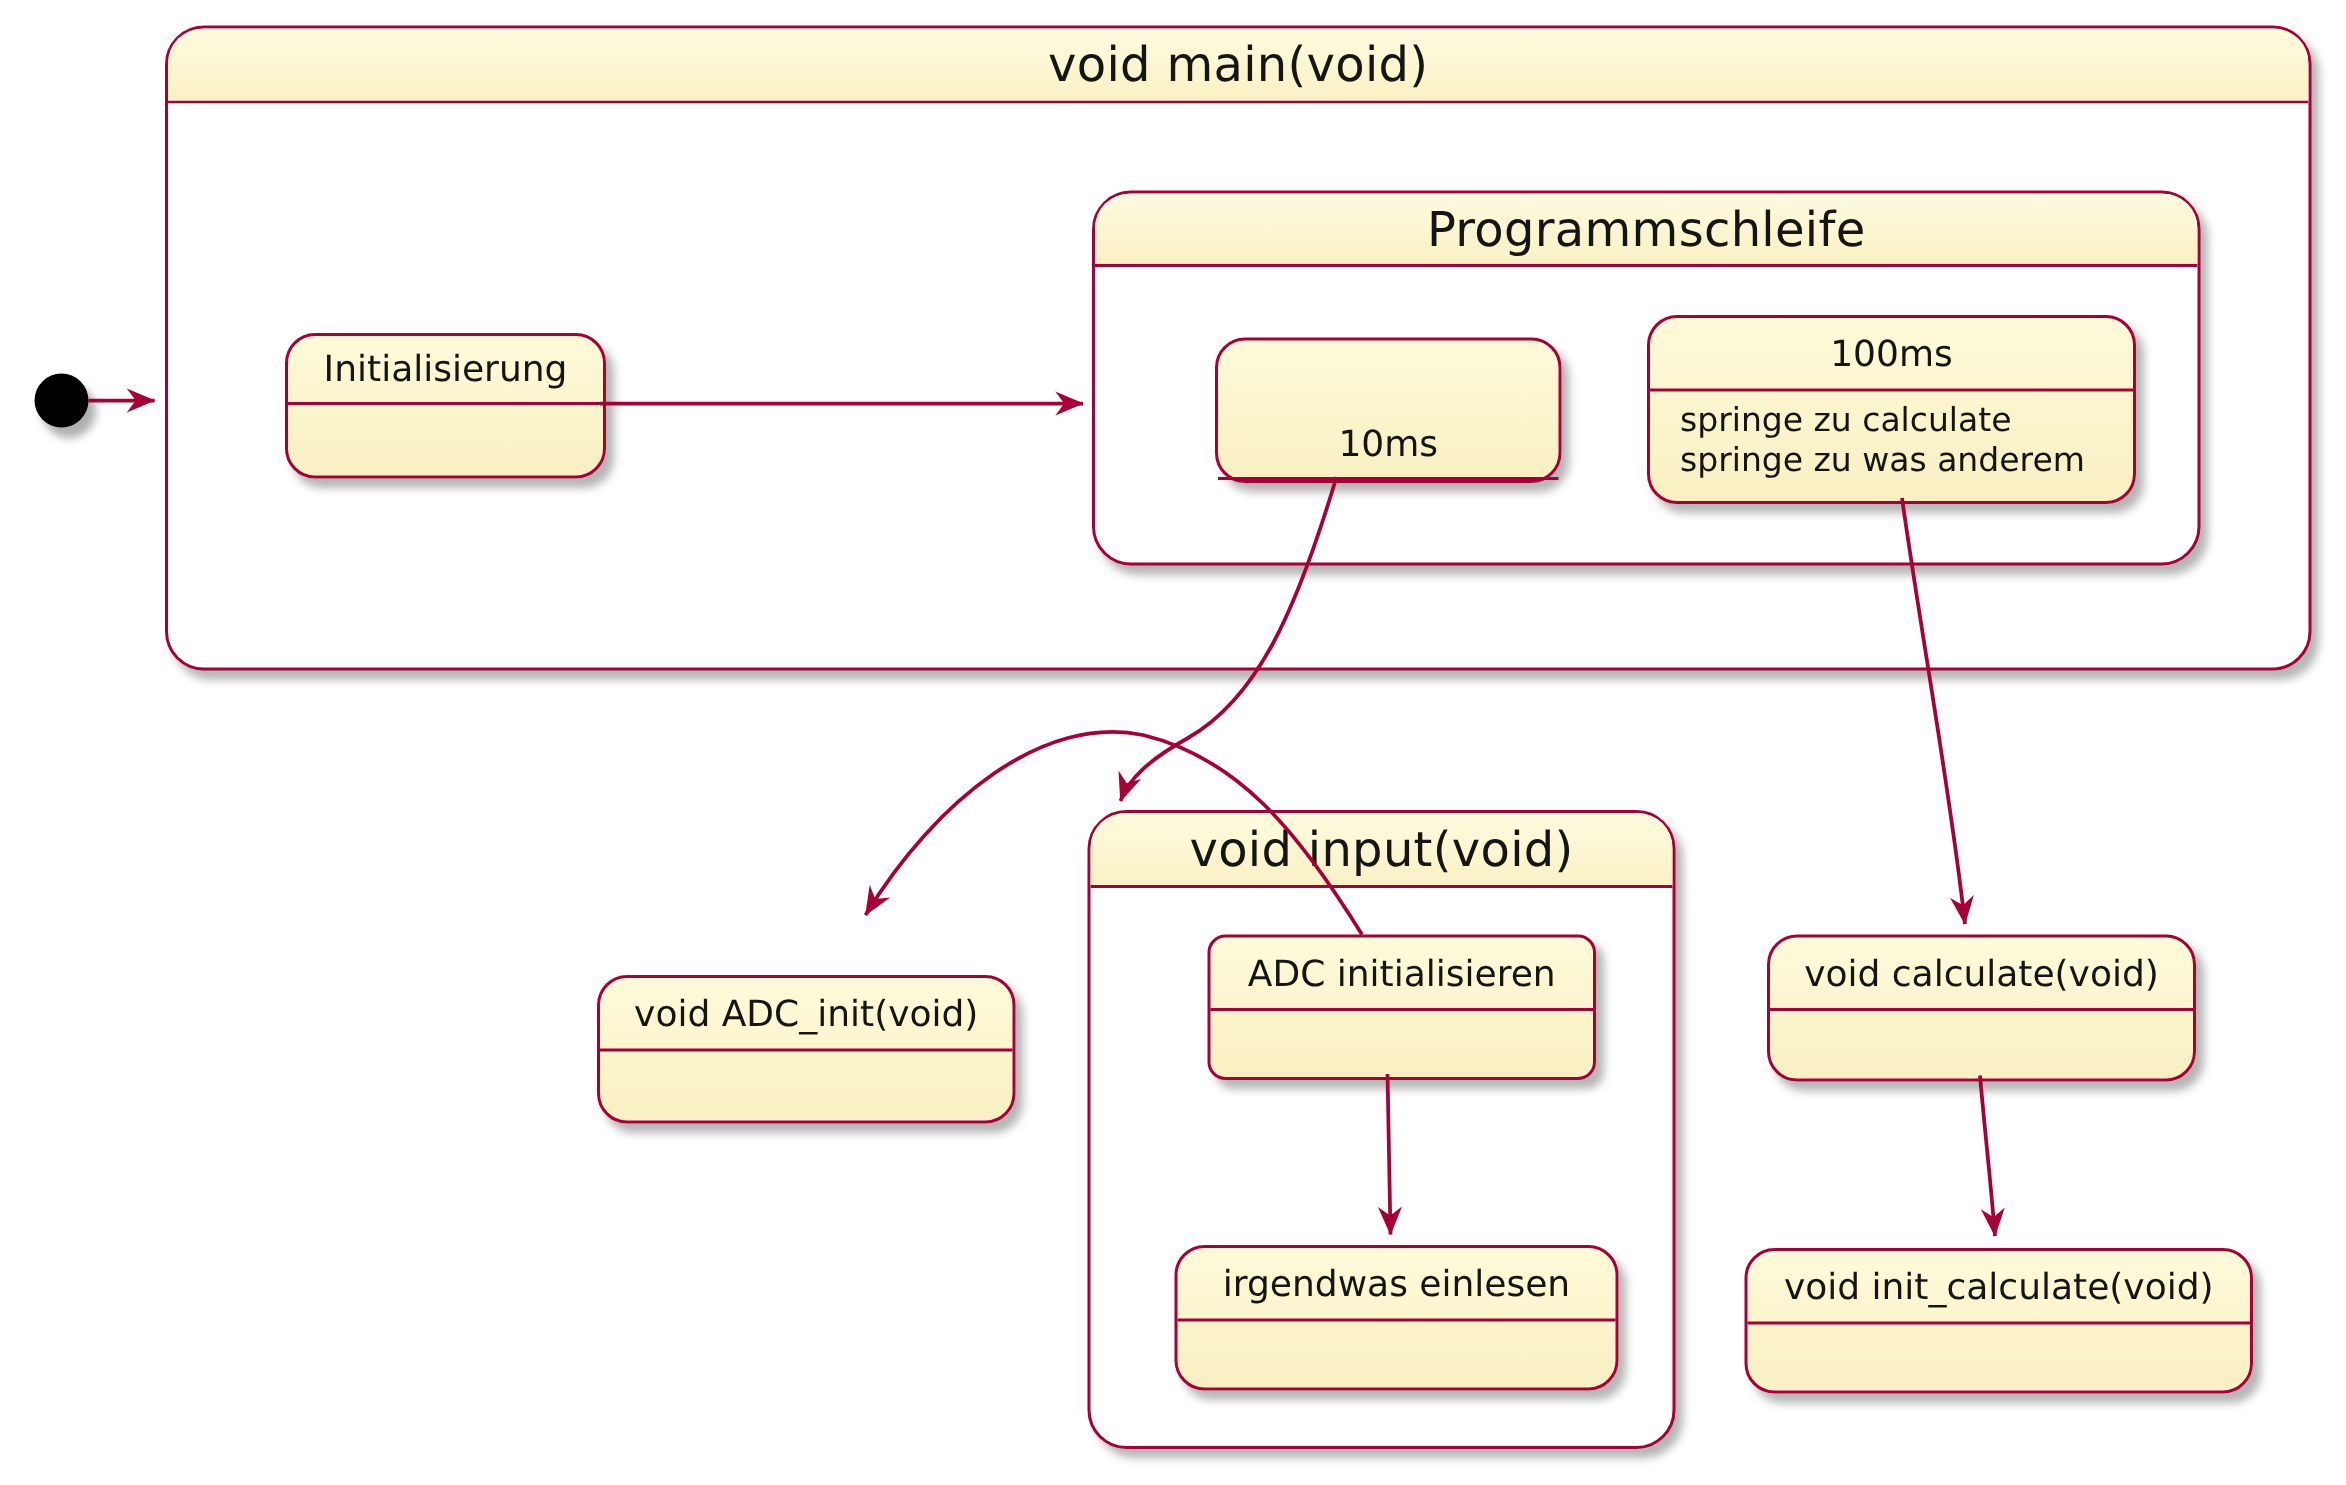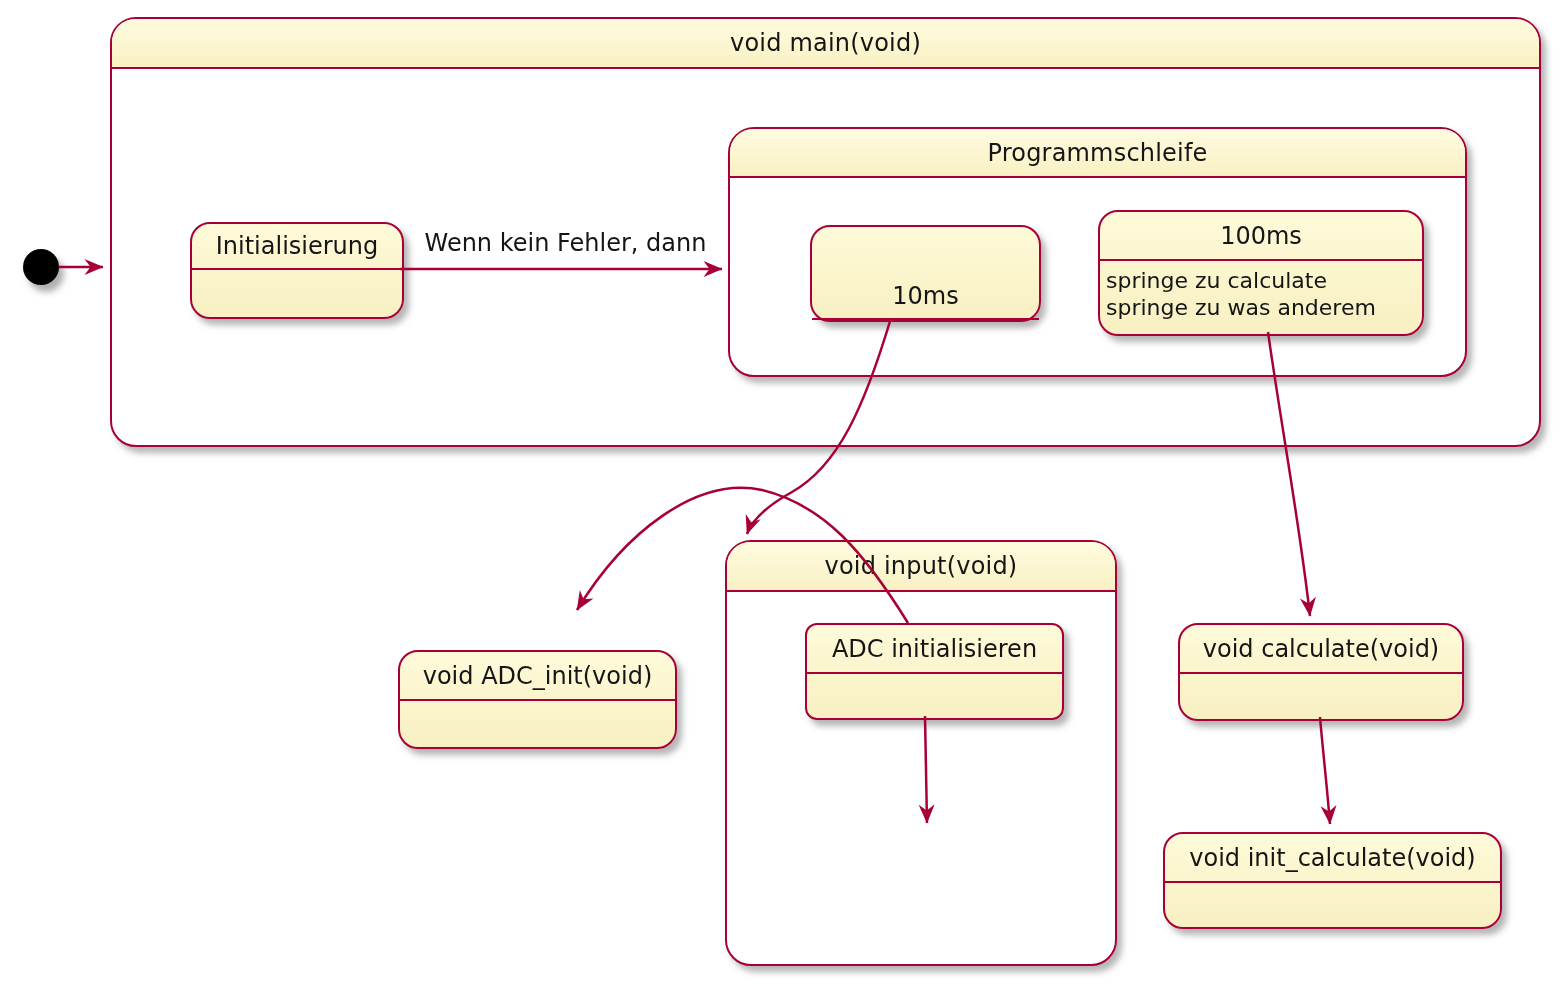--- a/index.html
+++ b/index.html
@@ -9,21 +9,21 @@
   }
   
   .composite{
     position:absolute;border:2.5px solid #A80036;border-radius:26px;background:#ffffff;
     box-shadow:5px 6px 6px rgba(110,110,110,.5);z-index:1;
   }
   .composite-bar{
     height:48px;background:linear-gradient(180deg,#FEFBDF 0%,#F9F1C4 100%);
     border-bottom:2.5px solid #A80036;border-radius:23px 23px 0 0;
     display:flex;align-items:center;justify-content:center;
-    font-size:24px;letter-spacing:.2px;
+    font-size:32px;letter-spacing:.2px;
   }
   
   .state{
     position:absolute;border:2.5px solid #A80036;border-radius:20px;
     background:linear-gradient(180deg,#FEFAD9 0%,#F8F0C2 100%);
     box-shadow:5px 6px 6px rgba(110,110,110,.5);z-index:2;
     display:flex;flex-direction:column;
   }
   .state-title{
     height:47px;flex:0 0 auto;border-bottom:2px solid #A80036;
@@ -67,48 +67,51 @@
     <div class="state-title" style="height:44px;">Initialisierung</div>
     <div class="state-body"></div>
   </div>
 
   <div class="state" style="left:810px;top:225px;width:227px;height:93px;justify-content:flex-end;">
     <div class="state-title" style="height:45px;">10ms</div>
   </div>
 
   <div class="state" style="left:1098px;top:210px;width:322px;height:122px;">
     <div class="state-title">100ms</div>
-    <div class="state-body" style="justify-content:flex-start;padding:6px 6px;border-radius:23px;">
+    <div class="state-body" style="justify-content:flex-start;padding:6px 20px;border-radius:23px;">
       <div>springe zu calculate</div>
       <div>springe zu was anderem</div>
     </div>
   </div>
 
   <div class="state" style="left:398px;top:650px;width:275px;height:95px;">
     <div class="state-title">void ADC_init(void)</div>
     <div class="state-body"></div>
   </div>
 
   <div class="state" style="left:805px;top:623px;width:255px;height:93px;border-radius:12px;">
     <div class="state-title">ADC initialisieren</div>
     <div class="state-body"></div>
   </div>
 
+  <div class="state" style="left:783px;top:830px;width:292px;height:93px;">
+    <div class="state-title">irgendwas einlesen</div>
+    <div class="state-body"></div>
+  </div>
 
   <div class="state" style="left:1178px;top:623px;width:282px;height:94px;">
     <div class="state-title">void calculate(void)</div>
     <div class="state-body"></div>
   </div>
 
   <div class="state" style="left:1163px;top:832px;width:335px;height:93px;">
     <div class="state-title">void init_calculate(void)</div>
     <div class="state-body"></div>
   </div>
 
-  <div class="edge-label">Wenn kein Fehler, dann</div>
 
   <svg id="edges" width="1564" height="990" viewBox="0 0 1564 990">
     <defs>
       <marker id="ah" markerUnits="userSpaceOnUse" markerWidth="24" markerHeight="20" viewBox="-21 -10 24 20" refX="-0.5" refY="0" orient="auto">
         <path d="M 0 0 L -19 8 L -13 0 L -19 -8 Z" fill="#A80036"></path>
       </marker>
     </defs>
     <path class="edge" marker-end="url(#ah)" d="M 59 267 L 103 267"></path>
     <path class="edge" marker-end="url(#ah)" d="M 400 269 L 722 269"></path>
     <path class="edge" marker-end="url(#ah)" d="M 891 318 C 864 408, 838 466, 792 492 C 765 507, 752 520, 747 534"></path>

